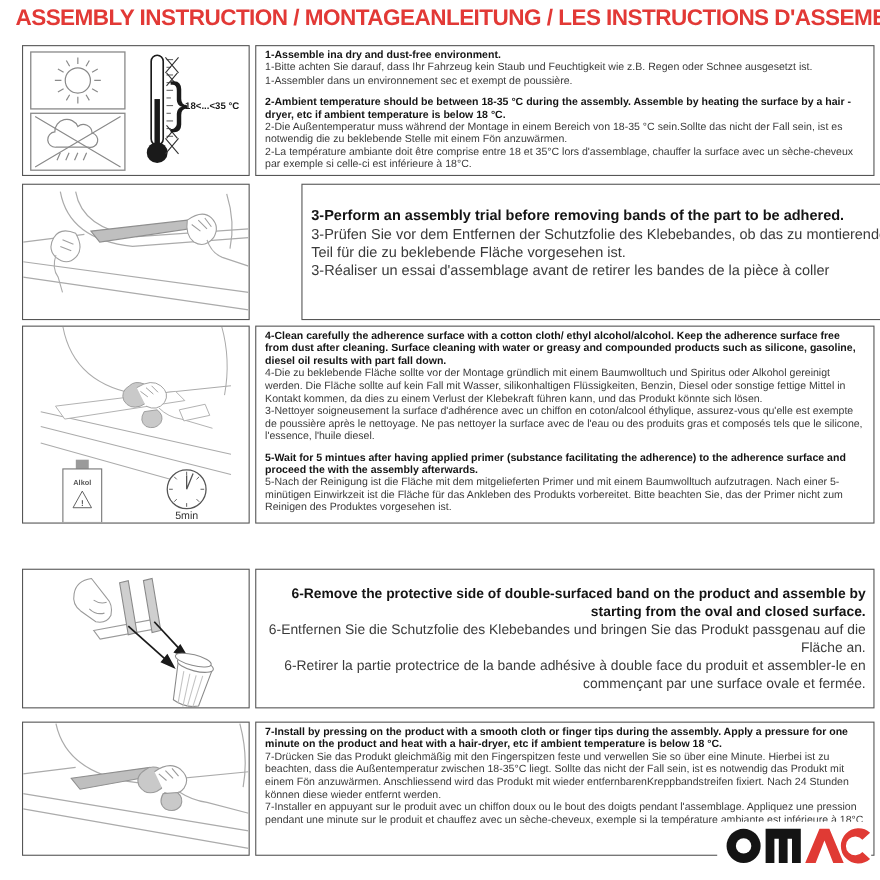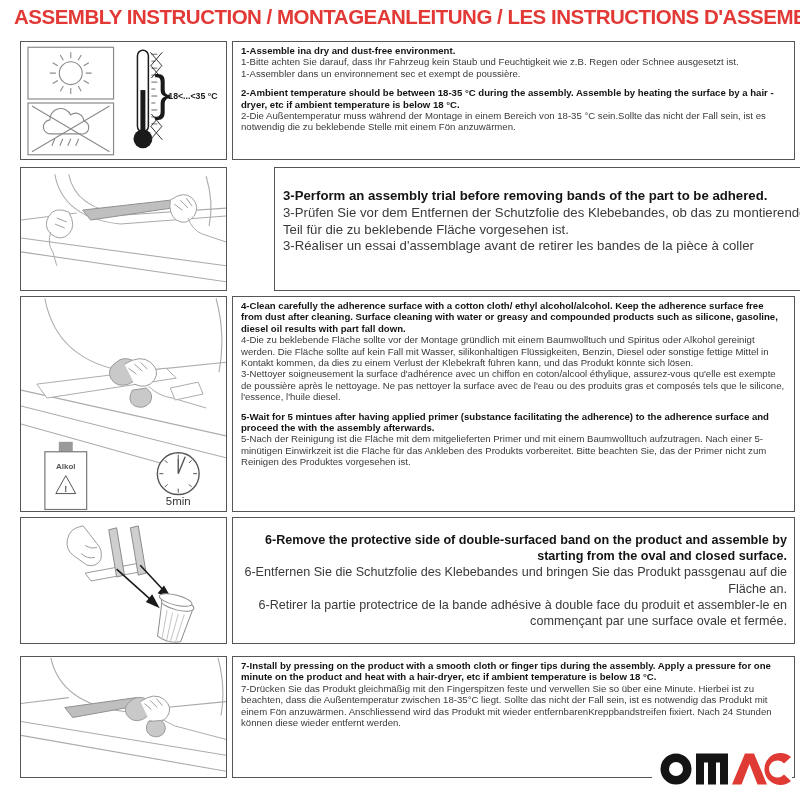--- a/index.html
+++ b/index.html
@@ -19,21 +19,21 @@
   .text-box.center{display:flex;flex-direction:column;justify-content:center;}
   p{margin:0;}
   .en{font-weight:bold;color:#141414;}
   .step + .step{margin-top:8px;}
   .small{font-size:9.6px;line-height:11.4px;}
   .mid{font-size:12.6px;line-height:16.2px;text-align:right;}
   .big{font-size:13.2px;line-height:16.8px;margin-left:42px;}
 
   .r1{top:41px;height:119px;} .r1 .icon-box,.r1 .text-box{height:119px;}
   .r2{top:167px;height:124px;} .r2 .icon-box,.r2 .text-box{height:124px;}
-  .r3{top:296px;height:216px;} .r3 .icon-box,.r3 .text-box{height:216px;}
+  .r3{top:296px;height:216px;} .r3 .icon-box,.r3 .text-box{height:180px;}
   .r4{top:517px;height:127px;} .r4 .icon-box,.r4 .text-box{height:127px;}
   .r4 .text-box{padding-top:14px;}
   .r5{top:656px;height:122px;} .r5 .icon-box,.r5 .text-box{height:122px;}
 
   .logo{position:absolute;top:747px;right:8px;background:#fff;padding-left:8px;}
 </style>
 </head>
 <body>
 
 <div class="page">
@@ -74,20 +74,21 @@
     </div>
     <div class="text-box small">
       <div class="step">
         <p class="en">1-Assemble ina dry and dust-free environment.</p>
         <p>1-Bitte achten Sie darauf, dass Ihr Fahrzeug kein Staub und Feuchtigkeit wie z.B. Regen oder Schnee ausgesetzt ist.</p>
         <p>1-Assembler dans un environnement sec et exempt de poussière.</p>
       </div>
       <div class="step">
         <p class="en">2-Ambient temperature should be between 18-35 °C  during the assembly. Assemble by heating the surface by a hair -dryer, etc if ambient temperature is below 18 °C.</p>
         <p>2-Die Außentemperatur muss während der Montage in einem Bereich von 18-35 °C  sein.Sollte das nicht der Fall sein, ist es notwendig die zu beklebende Stelle mit einem Fön anzuwärmen.</p>
+        <p>2-La température ambiante doit être comprise entre 18 et 35°C lors d'assemblage, chauffer la surface avec un sèche-cheveux par exemple si celle-ci est inférieure à 18°C.</p>
       </div>
     </div>
   </div>
 
   <div class="row r2">
     <div class="icon-box">
       <svg viewBox="0 0 206 110">
         <g stroke="#ababab" fill="none" stroke-width="1.1">
           <path d="M34,0 Q42,44 100,50 L206,42"></path>
           <path d="M48,0 Q54,34 104,41 L206,34"></path>
@@ -215,20 +216,21 @@
           <path d="M124,46 l7,6 M130,43 l7,7 M136,41 l6,7" stroke="#9a9a9a" fill="none"></path>
           <path d="M128,64 q-5,9 2,14 q9,4 14,-3 q3,-7 -3,-12z" fill="#c9c9c9" stroke="#9a9a9a"></path>
           <path d="M142,62 q12,8 26,10 l38,10" stroke="#ababab" fill="none"></path>
         </g>
       </svg>
     </div>
     <div class="text-box small">
       <div class="step">
         <p class="en">7-Install by pressing on the product with a smooth cloth or finger tips during the assembly. Apply a pressure for one minute on the product and heat with a hair-dryer, etc if ambient temperature is below 18 °C.</p>
         <p>7-Drücken Sie das Produkt gleichmäßig mit den Fingerspitzen feste und verwellen Sie so über eine Minute. Hierbei ist zu beachten, dass die Außentemperatur zwischen 18-35°C liegt. Sollte das nicht der Fall sein, ist es notwendig das Produkt mit einem Fön anzuwärmen. Anschliessend wird das Produkt mit wieder entfernbarenKreppbandstreifen fixiert. Nach 24 Stunden können diese wieder entfernt werden.</p>
+        <p>7-Installer en appuyant sur le produit avec un chiffon doux ou le bout des doigts pendant l'assemblage. Appliquez une pression pendant une minute sur le produit et chauffez avec un sèche-cheveux, exemple si la température ambiante est inférieure à 18°C</p>
       </div>
     </div>
   </div>
 
   <div class="logo">
     <svg width="132" height="42" viewBox="0 0 132 42">
       <circle cx="16" cy="22" r="15.5" fill="#141414"></circle>
       <circle cx="16" cy="22" r="7" fill="#ffffff"></circle>
       <path d="M36,37.5 V6.5 H68 V37.5 H60 V15.5 H56 V37.5 H48 V15.5 H44 V37.5 Z" fill="#141414"></path>
       <path d="M72,37.5 L85,6.5 H94 L107,37.5 H97.5 L89.5,17 L81.5,37.5 Z" fill="#e03a34"></path>

